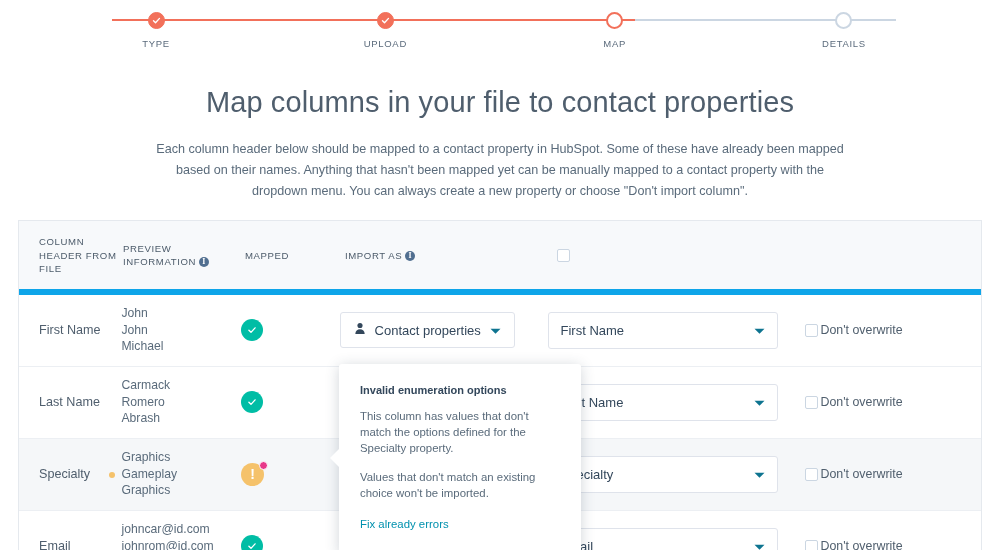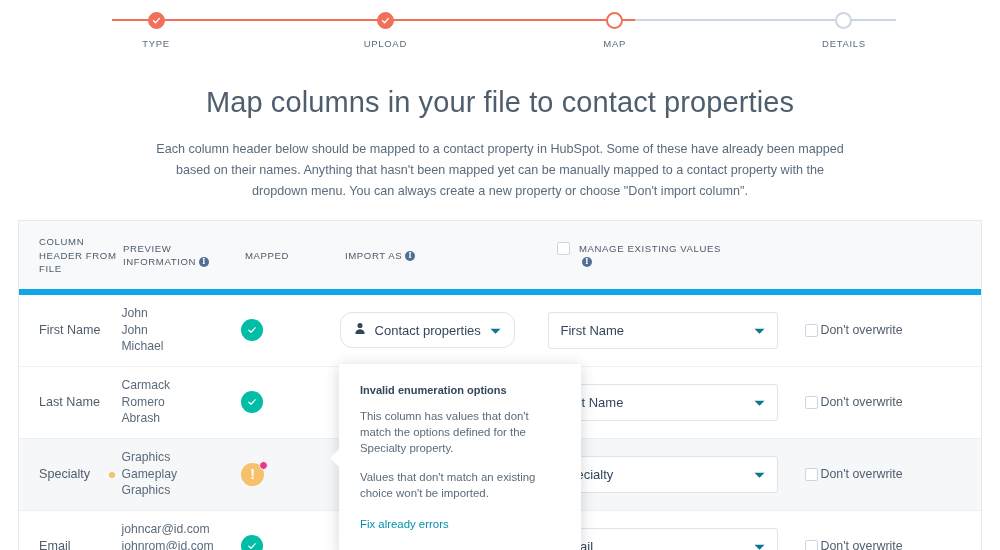--- a/index.html
+++ b/index.html
@@ -178,21 +178,21 @@
     border: 1.5px solid #fff;
   }
 
   .btn-import {
     display: inline-flex;
     align-items: center;
     gap: 9px;
     height: 36px;
     padding: 0 13px;
     border: 1px solid #dfe3eb;
-    border-radius: 12px;
+    border-radius: 3px;
     background: #fff;
     font-size: 13px;
     color: #33475b;
     white-space: nowrap;
   }
   .btn-import .label { flex: 1; }
 
   .select {
     display: flex;
     align-items: center;
@@ -321,21 +321,20 @@
     <div class="th c-colhdr">COLUMN HEADER FROM FILE</div>
     <div class="th c-preview">
       <span>PREVIEW INFORMATION</span><span class="info-icon">i</span>
     </div>
     <div class="th c-mapped">MAPPED</div>
     <div class="th c-importas">
       <span>IMPORT AS</span><span class="info-icon">i</span>
     </div>
     <div class="th c-manage">
       <span class="chkbox"></span>
-      <span><span>MANAGE EXISTING VALUES</span><span class="info-icon">i</span></span>
     </div>
   </div>
 
   <div class="row">
     <div class="cell c-colhdr colhdr-text">First Name</div>
     <div class="cell c-preview preview">
       <div class="preview-line">John</div>
       <div class="preview-line">John</div>
       <div class="preview-line">Michael</div>
     </div>

